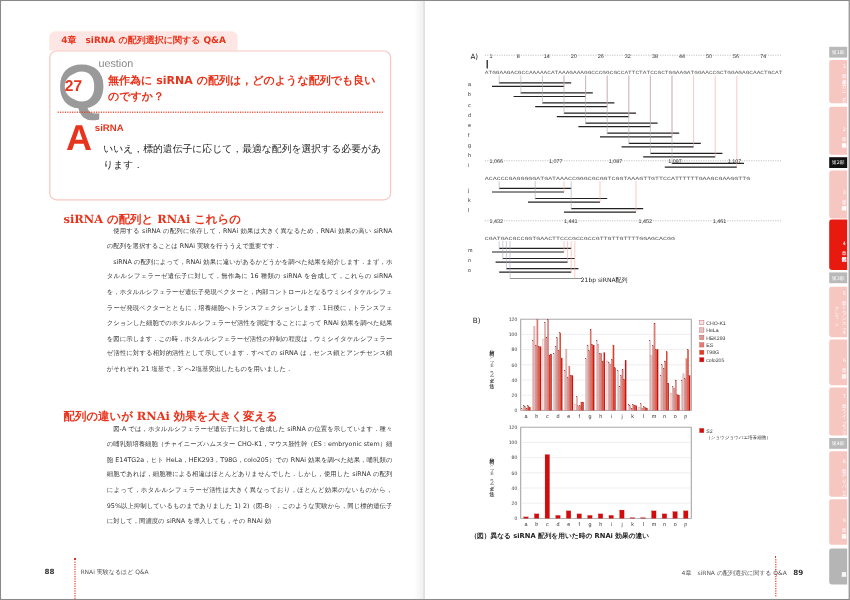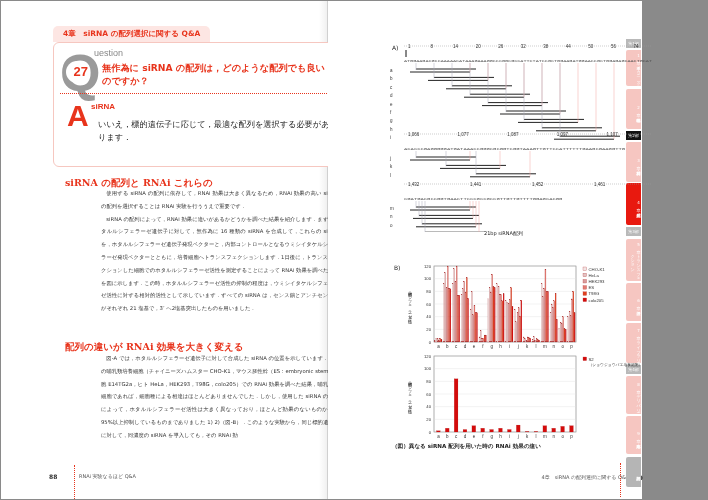--- a/index.html
+++ b/index.html
@@ -1,29 +1,29 @@
 <!DOCTYPE html>
 <html><head>
 <meta charset="utf-8">
 <style>
   * { box-sizing: border-box; margin: 0; padding: 0; }
   html, body { width: 708px; height: 500px; overflow: hidden; background: #8a8a8a; }
   body { font-family: "DejaVu Sans", "Liberation Sans", sans-serif; position: relative; }
-  .spread { position: absolute; left: 1px; top: 1px; width: 641px; height: 498px; background: #fff; display: flex; padding-left: 12px; }
+  .spread { position: absolute; left: 1px; top: 1px; width: 706px; height: 498px; background: #fff; display: flex; }
   .page { position: relative; width: 353px; height: 498px; background: #fff; }
   .page-left { border-right: 1px solid #d0d0d0; }
   .gutter-shadow { position: absolute; top: 0; right: 0; width: 8px; height: 100%; background: linear-gradient(to left, rgba(0,0,0,0.06), rgba(0,0,0,0)); }
 
   
   .chapter-tab { position: absolute; left: 40px; top: 25px; height: 16px; padding: 0 10px 0 10px; background: #fde6e3; border-radius: 5px 5px 0 0; font-size: 7.5px; font-weight: bold; color: #e8341c; line-height: 16px; }
 
   
   .qa-box { position: absolute; left: 40px; top: 41px; width: 285px; height: 125px; border: 1.5px solid #f6c7c0; border-radius: 6px; background: #fff; }
   .q-letter { position: absolute; left: 6px; top: 4px; font-size: 52px; font-weight: bold; color: #9a9a9a; line-height: 52px; font-family: "Liberation Sans", sans-serif; }
-  .q-number { position: absolute; left: 12px; top: 18px; width: 22px; height: 22px; border-radius: 50%; background: #fff; color: #e8341c; font-size: 13px; font-weight: bold; text-align: right; line-height: 22px; font-family: "Liberation Sans", sans-serif; }
+  .q-number { position: absolute; left: 12px; top: 18px; width: 22px; height: 22px; border-radius: 50%; background: #fff; color: #e8341c; font-size: 13px; font-weight: bold; text-align: left; line-height: 22px; font-family: "Liberation Sans", sans-serif; }
   .q-word { position: absolute; left: 40px; top: 5px; font-size: 9px; color: #888; font-family: "Liberation Sans", sans-serif; text-align: right; }
   .q-text { position: absolute; left: 48px; top: 19px; width: 230px; font-size: 9.2px; font-weight: bold; color: #e8341c; line-height: 12.5px; }
   .qa-divider { position: absolute; left: 6px; right: 6px; top: 50px; border-top: 1.5px dotted #e8341c; }
   .a-letter { position: absolute; left: 13px; top: 58px; font-size: 30px; font-weight: bold; color: #e8341c; line-height: 30px; font-family: "Liberation Sans", sans-serif; }
   .a-word { position: absolute; left: 37px; top: 59px; font-size: 8px; font-weight: bold; color: #e8341c; font-family: "Liberation Sans", sans-serif; }
   .a-text { position: absolute; left: 44px; top: 75px; width: 232px; font-family: Liberation Sans, sans-serif; font-size: 8.2px; color: #222; line-height: 13px; }
 
   
   .section-heading { position: absolute; left: 52px; font-family: "DejaVu Serif", "Liberation Serif", serif; font-weight: bold; font-size: 9.5px; color: #e8341c; }
   .body-text { position: absolute; left: 88px; width: 238px; font-size: 5.3px; color: #333; line-height: 12.8px; text-align: justify; }

